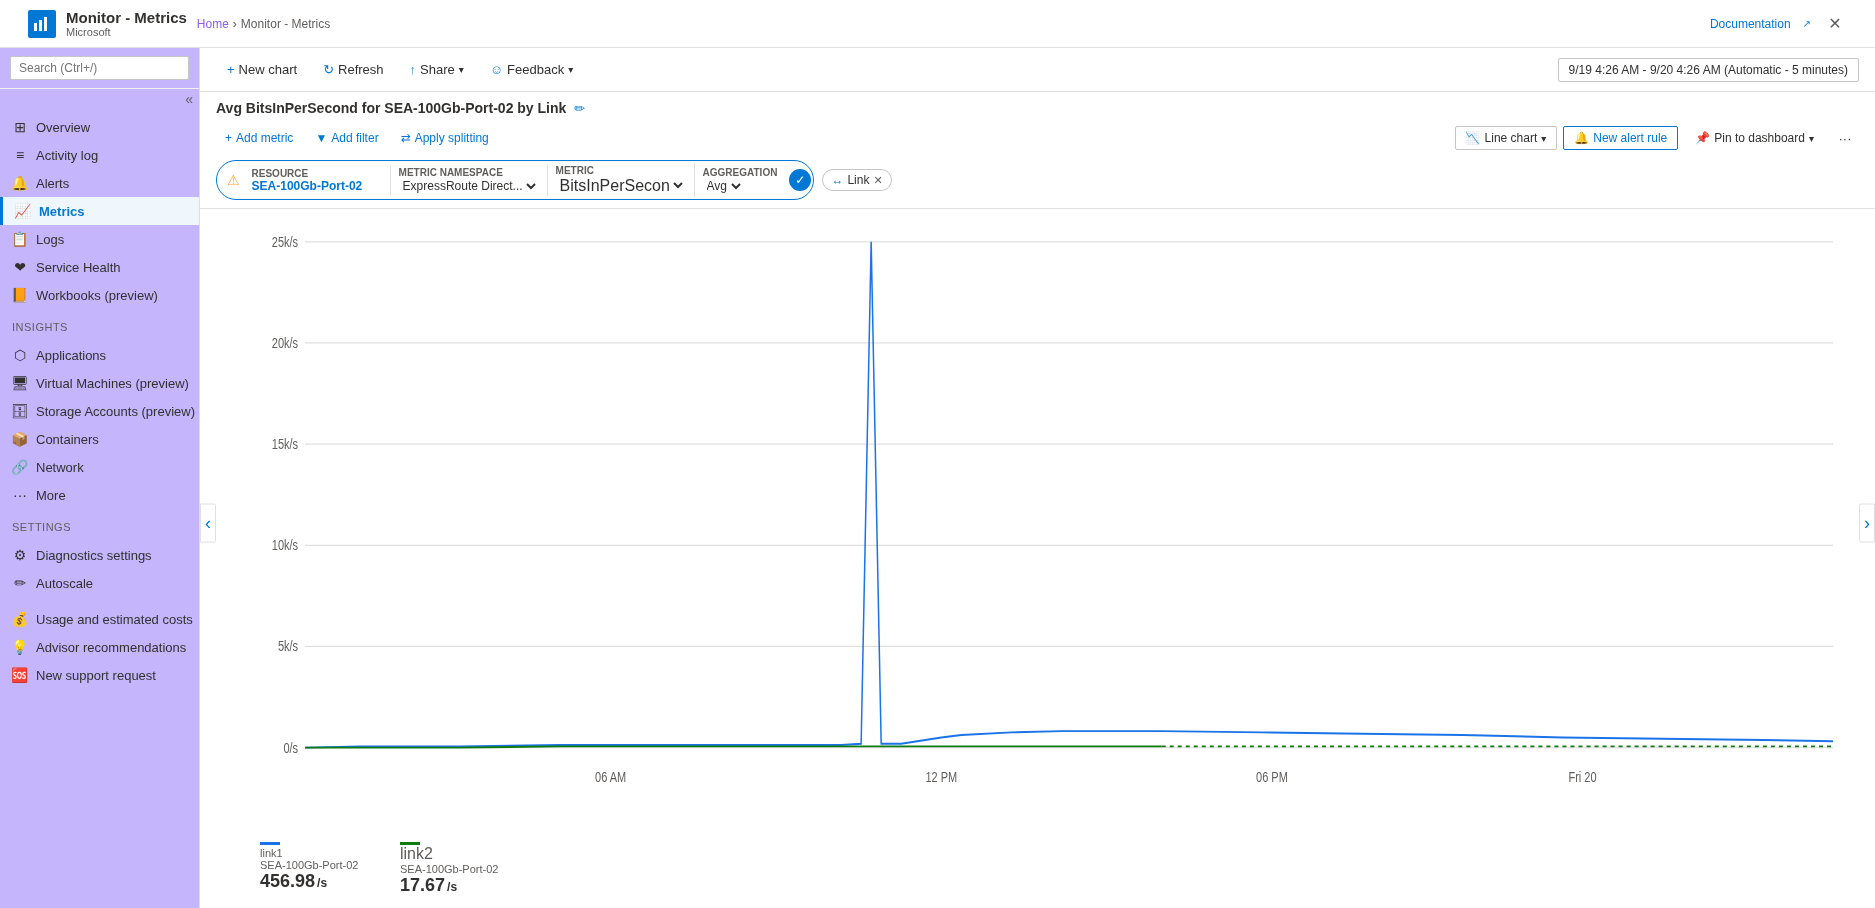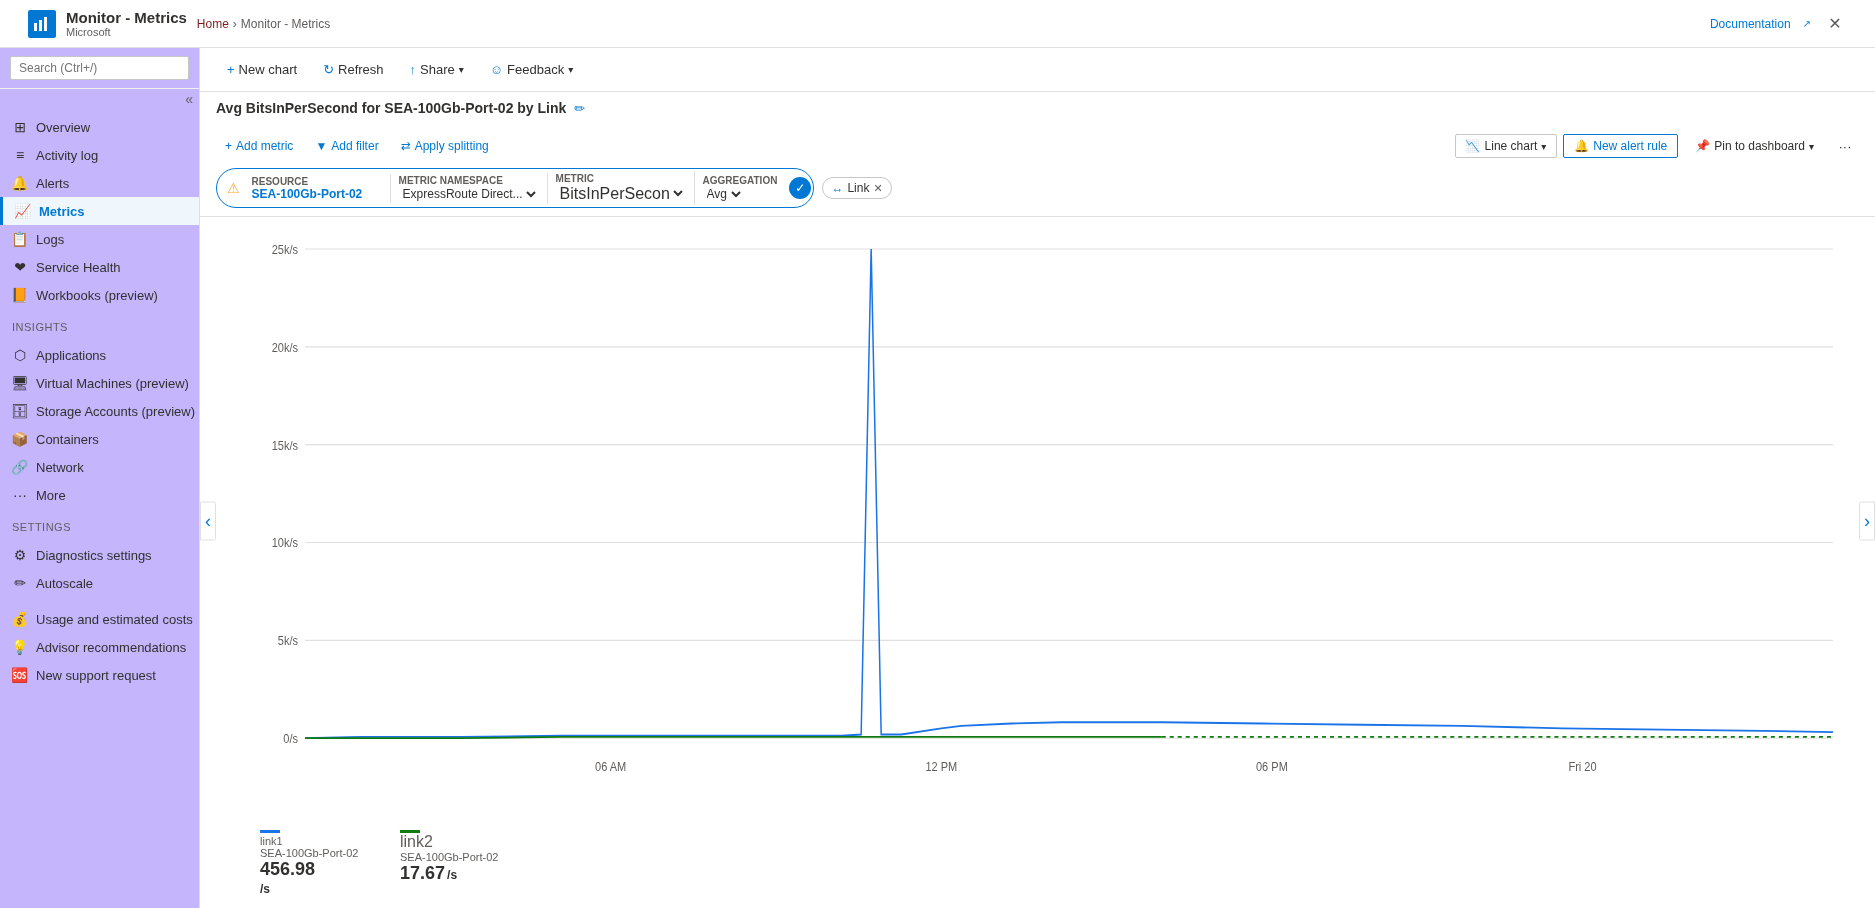--- a/index.html
+++ b/index.html
@@ -5,21 +5,21 @@
     * { box-sizing: border-box; margin: 0; padding: 0; }
     body { font-family: 'Segoe UI', Arial, sans-serif; font-size: 13px; background: #fff; color: #333; height: 908px; overflow: hidden; display: flex; flex-direction: column; }
 
     
     .top-bar { height: 48px; background: #fff; border-bottom: 1px solid #e0e0e0; display: flex; align-items: center; padding: 0 28px; justify-content: space-between; flex-shrink: 0; }
     .top-bar-left { display: flex; align-items: center; gap: 10px; }
     .app-icon { width: 28px; height: 28px; background: #0078d4; display: flex; align-items: center; justify-content: center; color: #fff; font-size: 14px; border-radius: 2px; }
     .app-title { font-size: 15px; font-weight: 600; color: #323130; }
     .app-subtitle { font-size: 11px; color: #605e5c; }
     .breadcrumb { font-size: 12px; color: #605e5c; display: flex; align-items: center; gap: 4px; }
-    .breadcrumb a { color: #7f1d1d; text-decoration: none; }
+    .breadcrumb a { color: #8b5cf6; text-decoration: none; }
     .breadcrumb .sep { color: #605e5c; }
     .top-bar-right { display: flex; align-items: center; gap: 12px; }
     .doc-link { color: #0078d4; font-size: 12px; text-decoration: none; display: flex; align-items: center; gap: 4px; text-align: center; }
     .close-btn { width: 24px; height: 24px; display: flex; align-items: center; justify-content: center; cursor: pointer; color: #605e5c; font-size: 16px; }
 
     
     .main-layout { display: flex; flex: 1; overflow: hidden; }
 
     
     .sidebar { width: 200px; background: #c4b5fd; border-right: 1px solid #e0e0e0; flex-shrink: 0; overflow-y: auto; display: flex; flex-direction: column; }
@@ -33,21 +33,21 @@
 
     
     .content-area { flex: 1; display: flex; flex-direction: column; overflow: hidden; }
     .toolbar { height: 44px; border-bottom: 1px solid #e0e0e0; display: flex; align-items: center; padding: 0 16px; gap: 4px; flex-shrink: 0; background: #fff; }
     .toolbar-btn { display: flex; align-items: center; gap: 4px; padding: 5px 10px; border: 1px solid transparent; border-radius: 2px; cursor: pointer; font-size: 13px; color: #323130; background: transparent; }
     .toolbar-btn .icon { color: #0078d4; font-size: 13px; }
     .time-range-selector { margin-left: auto; border: 1px solid #c8c6c4; border-radius: 2px; padding: 4px 10px; font-size: 12px; color: #323130; background: #fff; cursor: pointer; }
 
     
     .metric-config { padding: 8px 16px; border-bottom: 1px solid #e0e0e0; background: #fff; flex-shrink: 0; }
-    .chart-title-row { display: flex; align-items: center; gap: 8px; margin-bottom: 16px; }
+    .chart-title-row { display: flex; align-items: center; gap: 8px; margin-bottom: 8px; }
     .chart-title { font-size: 14px; font-weight: 600; color: #323130; }
     .edit-icon { color: #0078d4; cursor: pointer; font-size: 13px; }
     .metric-action-btn { display: flex; align-items: center; gap: 4px; padding: 4px 8px; border: 1px solid transparent; border-radius: 2px; cursor: pointer; font-size: 12px; color: #0078d4; background: transparent; }
     .chart-type-btn { display: flex; align-items: center; gap: 4px; padding: 4px 10px; border: 1px solid #c8c6c4; border-radius: 2px; cursor: pointer; font-size: 12px; color: #323130; background: #fff; }
     .alert-btn { display: flex; align-items: center; gap: 4px; padding: 4px 10px; border: 1px solid #0078d4; border-radius: 2px; cursor: pointer; font-size: 12px; color: #0078d4; background: #fff; }
     .pin-btn { display: flex; align-items: center; gap: 4px; padding: 4px 10px; border: 1px solid transparent; border-radius: 2px; cursor: pointer; font-size: 12px; color: #323130; background: transparent; }
     .more-btn { width: 28px; height: 28px; display: flex; align-items: center; justify-content: center; cursor: pointer; border: 1px solid transparent; border-radius: 2px; }
 
     
     .metric-row { display: flex; align-items: center; gap: 0; }
@@ -219,20 +219,21 @@
       <button class="toolbar-btn">
         <span class="icon">↑</span>
         <span>Share</span>
         <span style="font-size:10px;">▾</span>
       </button>
       <button class="toolbar-btn">
         <span class="icon">☺</span>
         <span>Feedback</span>
         <span style="font-size:10px;">▾</span>
       </button>
+      <div class="time-range-selector">9/19 4:26 AM - 9/20 4:26 AM (Automatic - 5 minutes)</div>
     </div>
 
     <div class="metric-config">
       <div class="chart-title-row">
         <span class="chart-title">Avg BitsInPerSecond for SEA-100Gb-Port-02 by Link</span>
         <span class="edit-icon">✏</span>
       </div>
 
       <div class="metric-actions-row">
         <div class="metric-actions-left">
@@ -349,21 +350,21 @@
         </svg>
       </div>
 
       <div class="chart-legend">
         <div class="legend-item">
           <div style="display:flex;align-items:center;gap:6px;">
             <div class="legend-color-bar" style="background:#1a73e8;width:20px;height:3px;"></div>
           </div>
           <div style="font-size:11px;color:#605e5c;">link1</div>
           <div style="font-size:11px;color:#605e5c;">SEA-100Gb-Port-02</div>
-          <div style="font-size:18px;font-weight:600;color:#323130;display:flex;align-items:baseline;gap:2px;flex-direction:column;">
+          <div style="font-size:18px;font-weight:600;color:#323130;display:flex;align-items:baseline;gap:2px;">
             <span>456.98</span>
               <span style="font-size:12px;">/s</span>
           </div>
         </div>
         <div class="legend-item">
           <div style="display:flex;align-items:center;gap:6px;">
             <div style="width:20px;height:3px;background:#107c10;"></div>
           </div>
           <div style="font-size:16px;color:#605e5c;">link2</div>
           <div style="font-size:11px;color:#605e5c;">SEA-100Gb-Port-02</div>

